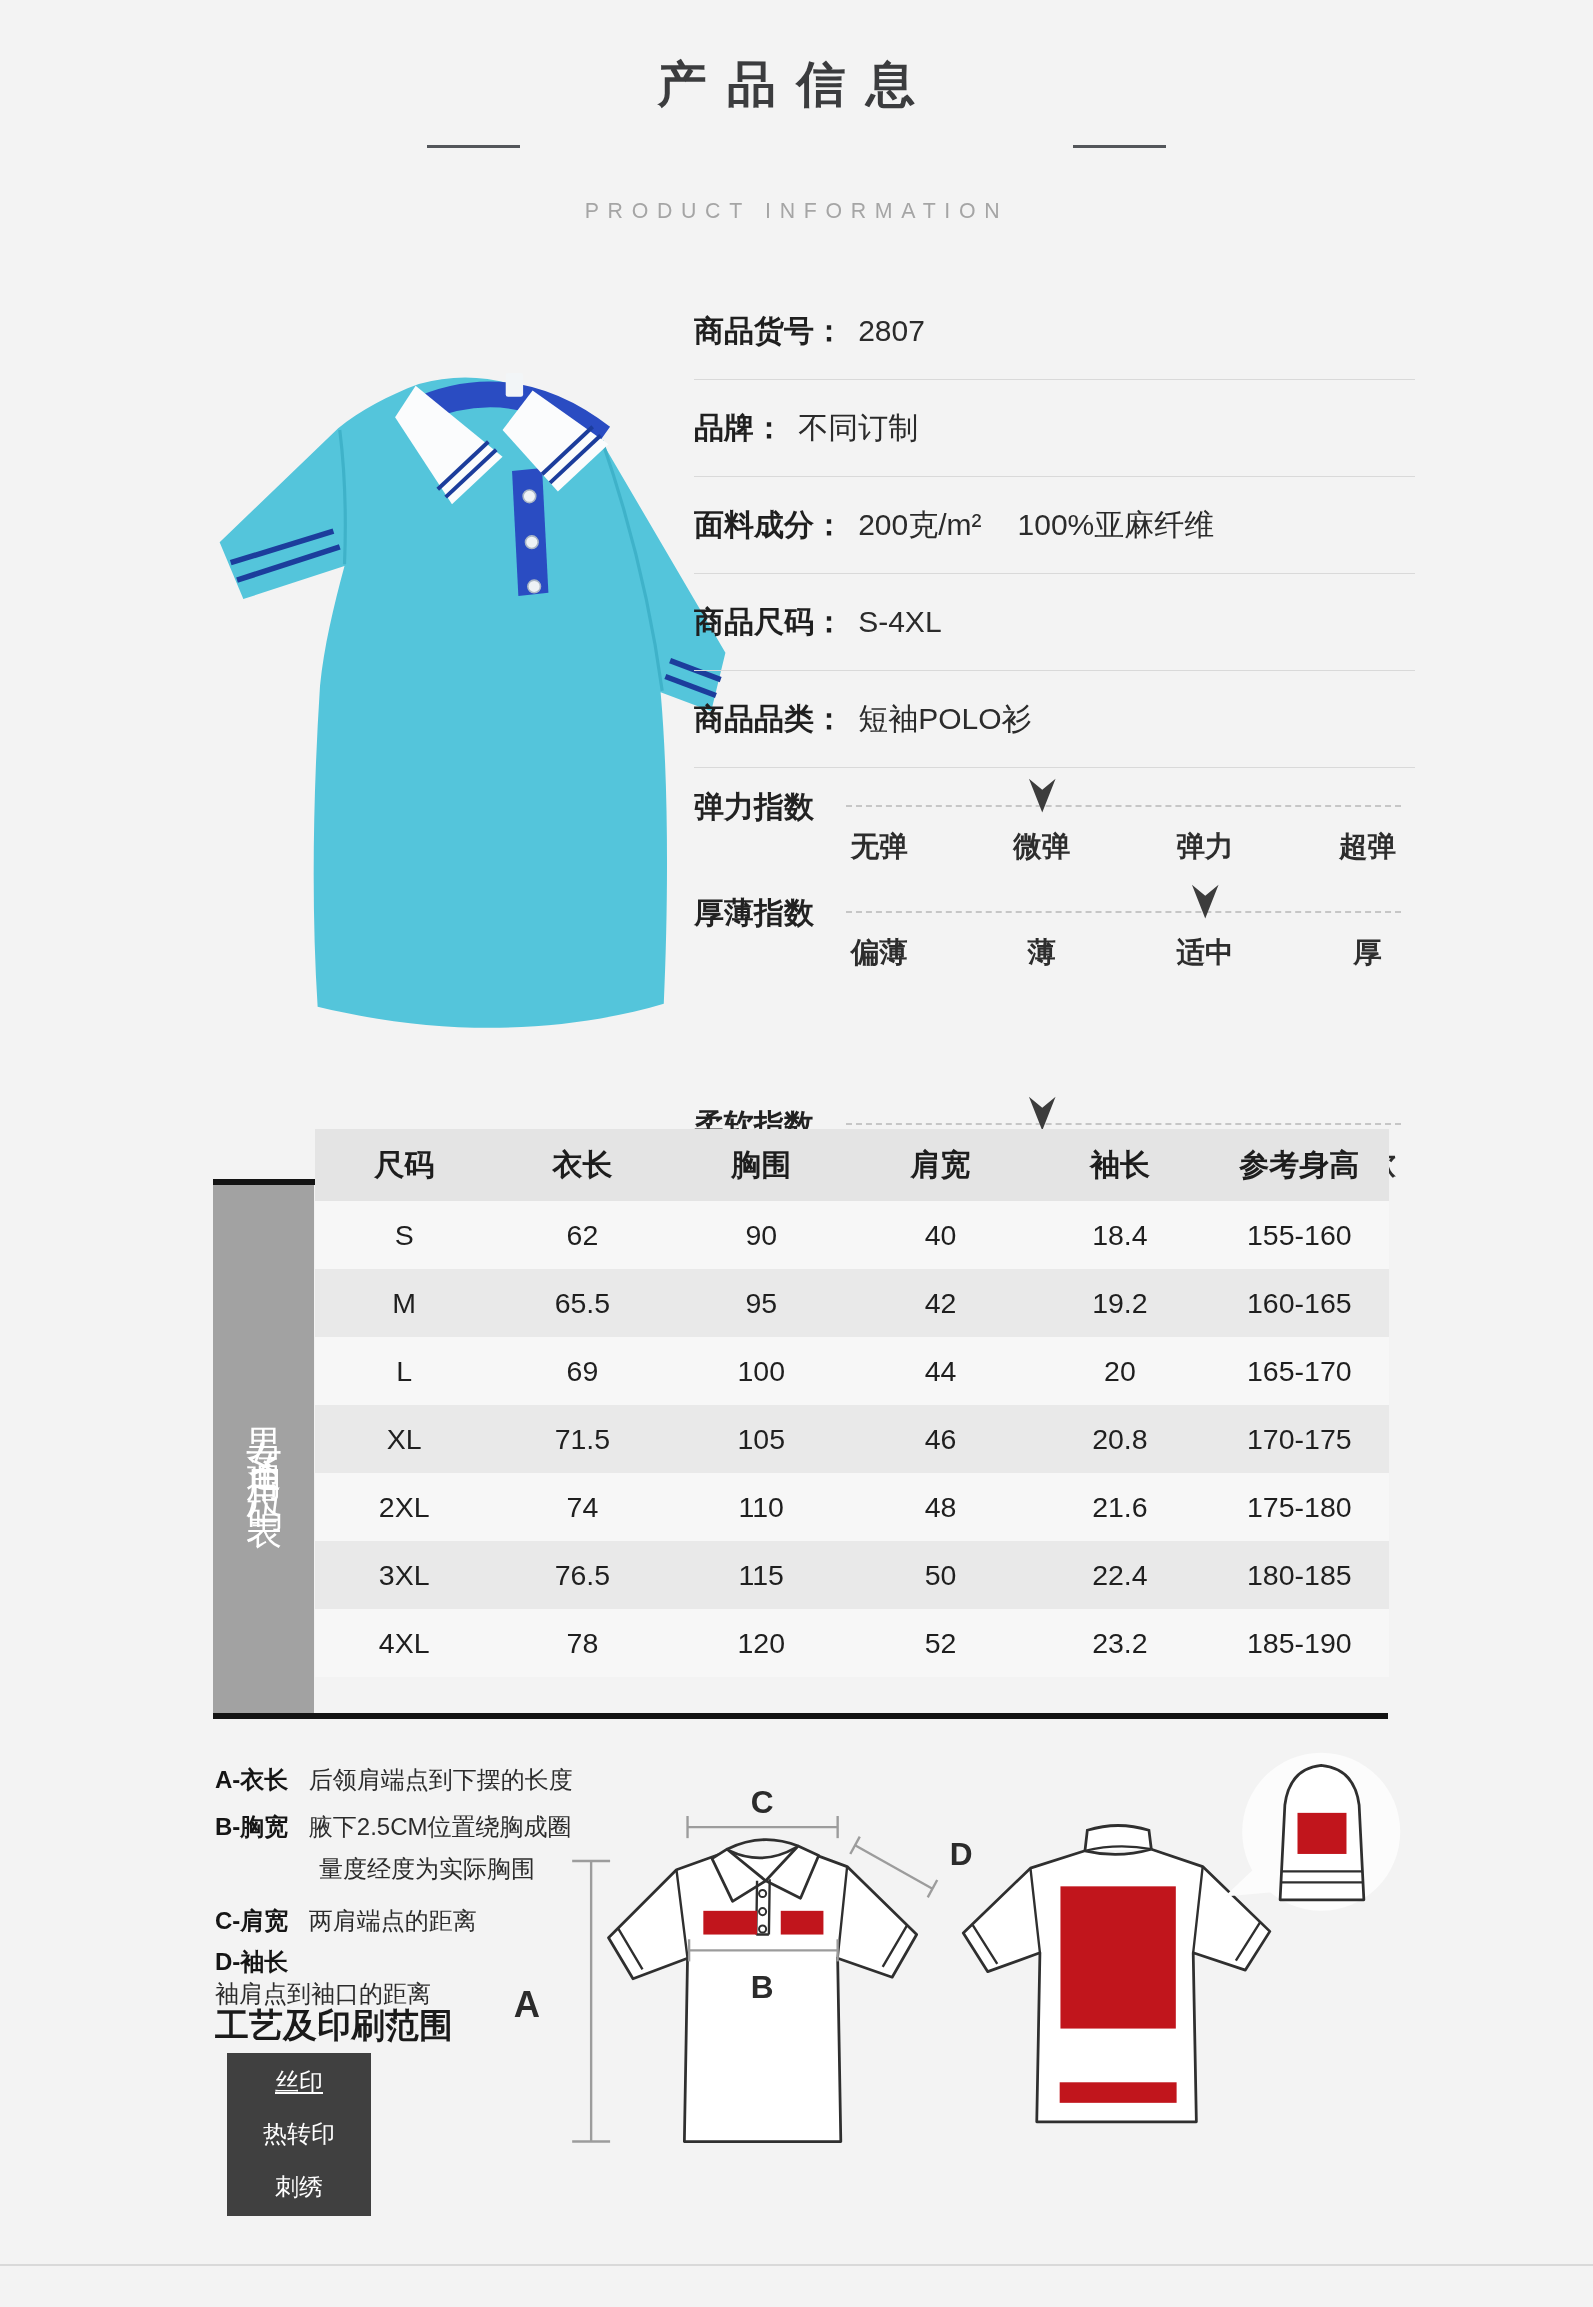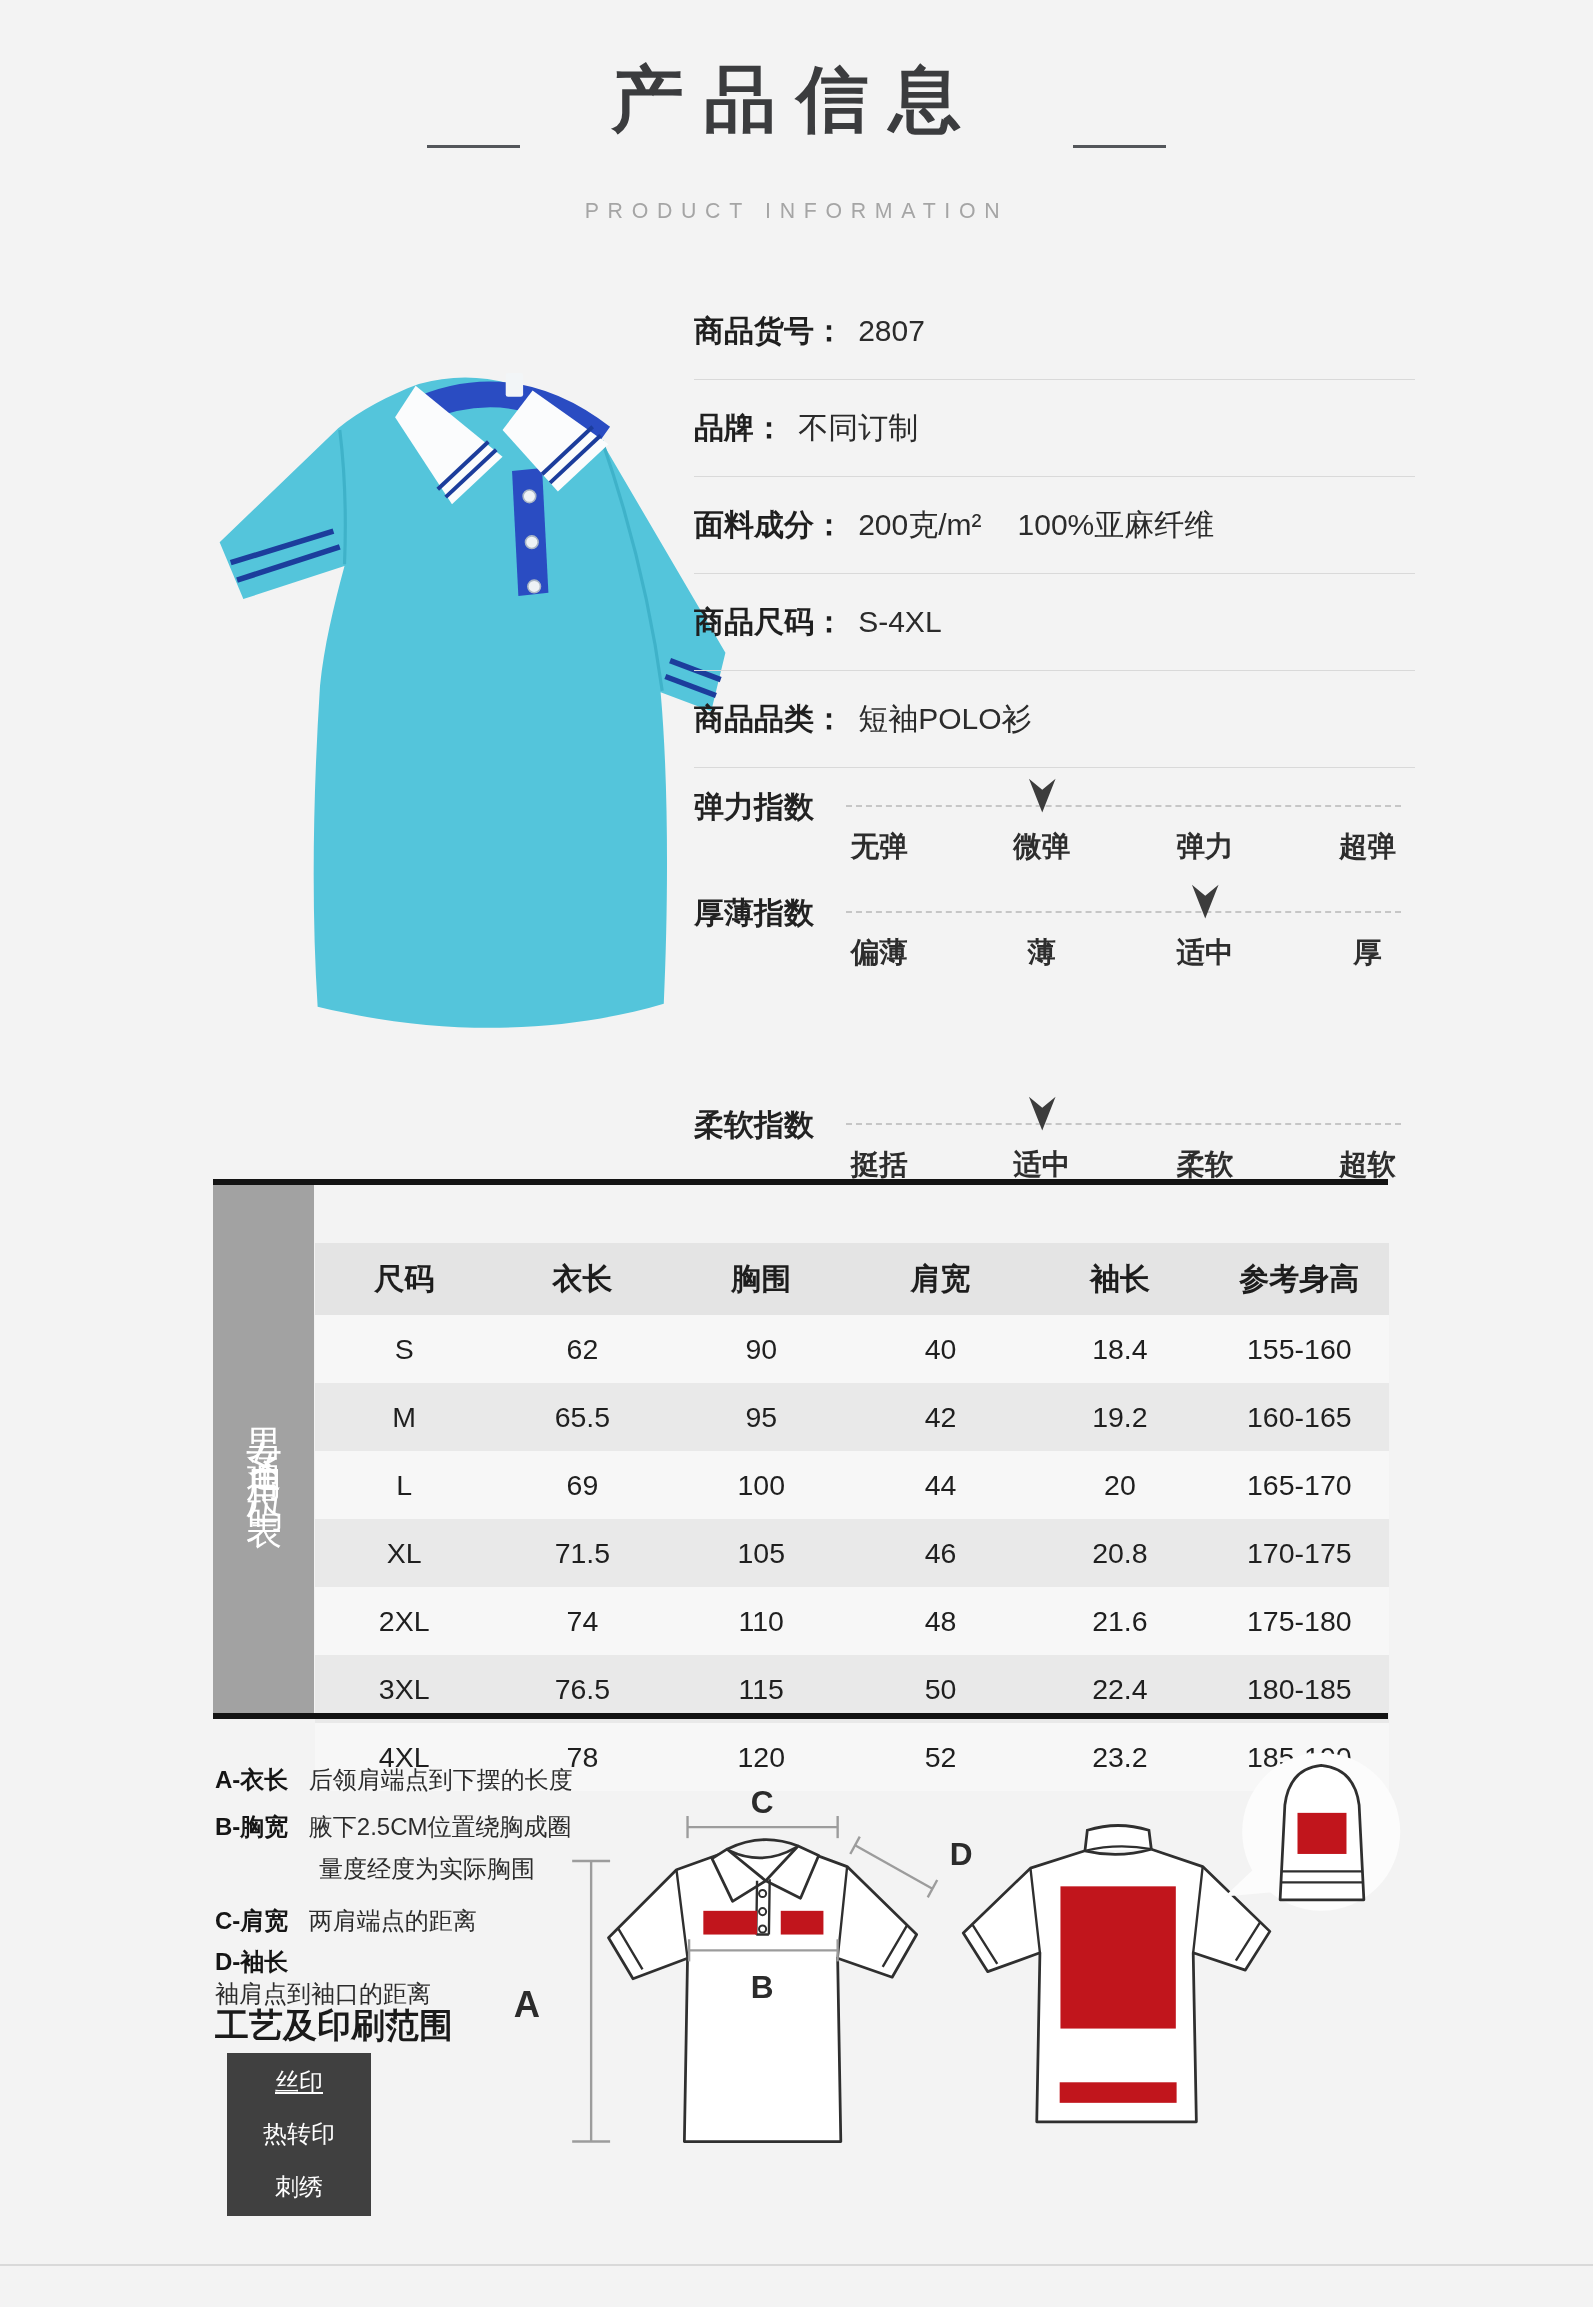--- a/index.html
+++ b/index.html
@@ -1,21 +1,21 @@
 <!DOCTYPE html>
 <html style="font-size:12.6px"><head>
 <meta charset="utf-8">
 <style>
   html,body{margin:0;padding:0;background:#e8e8e8;}
   .page{position:relative;width:1593px;height:2307px;background:#f3f3f3;overflow:hidden;
         font-family:"Liberation Sans",sans-serif;color:#2b2b2b;}
   .abs{position:absolute;}
 
   
-  .page-title{left:0;top:52px;width:100%;text-align:center;font-size:72px;font-weight:700;
+  .page-title{left:0;top:52px;width:100%;text-align:center;font-size:49px;font-weight:700;
               color:#3b3c3e;letter-spacing:20.5px;}
   .title-line{top:145px;width:93px;height:3.2px;background:#53565a;}
   .page-subtitle{left:0;top:199px;width:100%;text-align:center;font-size:21.3px;color:#a5a5a5;
                  letter-spacing:8.7px;font-weight:500;}
 
   
   .info-rows{left:694px;top:283px;width:721px;}
   .info-row{position:relative;height:96px;border-bottom:1.6px solid #d9d9d9;
             display:flex;align-items:center;font-size:30px;}
   .info-label{font-weight:700;color:#1f1f1f;margin-right:14.2px;white-space:nowrap;}
@@ -35,21 +35,21 @@
   .o1{left:6%;} .o2{left:35.3%;} .o3{left:64.7%;} .o4{left:94%;}
 
   
   .unit-note{left:694px;top:1135px;width:615px;text-align:right;font-size:23px;
              font-weight:600;color:#1e1e1e;}
   .t-line{left:213px;width:1175px;height:5.5px;background:#131313;}
   .side-bar{left:213px;top:1185px;width:101px;height:528px;background:#a2a2a2;
             display:flex;align-items:center;justify-content:center;}
   .side-bar span{writing-mode:vertical-rl;text-orientation:upright;color:#ffffff;
                  font-size:36px;letter-spacing:14.2px;font-weight:500;}
-  .size-table{left:315px;top:1243px;width:1074px;height:528px;border-collapse:collapse;
+  .size-table{left:315px;top:1129px;width:1074px;height:528px;border-collapse:collapse;
               table-layout:fixed;padding-left:32px;}
   .size-table th{height:70px;background:#e4e4e4;font-size:30px;font-weight:700;color:#1d1d1d;}
   .size-table td{height:66px;text-align:center;font-size:28.5px;color:#1f1f1f;}
   .size-table tr.body:nth-child(even) td{background:#f7f7f7;}
   .size-table tr.body:nth-child(odd) td{background:#e9e9e9;}
 
   
   .g-item{left:215px;font-size:24px;display:flex;}
   .g-key{font-weight:700;color:#151515;margin-right:20.5px;white-space:nowrap;}
   .g-desc{color:#2c2c2c;white-space:nowrap;}

